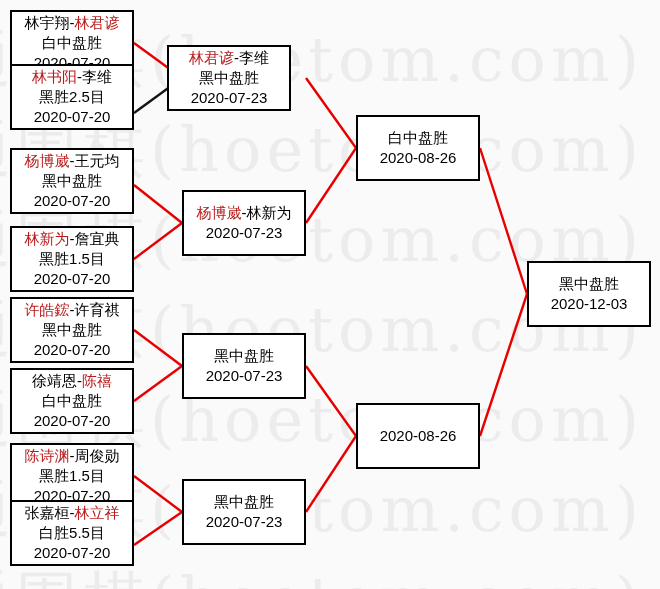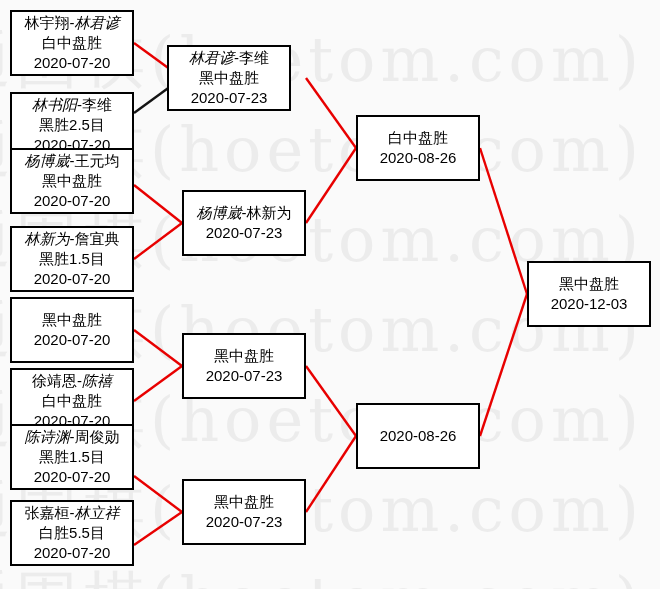--- a/index.html
+++ b/index.html
@@ -25,21 +25,21 @@
 
   
   .box{
     position:absolute;z-index:2;box-sizing:border-box;
     width:124px;height:66px;
     background:#ffffff;border:2px solid #000000;
     display:flex;flex-direction:column;justify-content:center;align-items:center;
     text-align:center;font-size:15px;line-height:20px;color:#000000;
   }
   .box .nm,.box .rs,.box .dt{width:100%;}
-  .red{color:#000000;font-style:italic;}
+  .red{color:#b91c1c;}
 </style>
 </head>
 <body>
 
 <div class="stage">
 
   <div class="wm" style="top:18px">弘通围棋(hoetom.com)</div>
   <div class="wm" style="top:108px">弘通围棋(hoetom.com)</div>
   <div class="wm" style="top:198px">弘通围棋(hoetom.com)</div>
   <div class="wm" style="top:288px">弘通围棋(hoetom.com)</div>
@@ -62,45 +62,46 @@
     <line class="r" x1="306" y1="512" x2="356" y2="436"></line>
     <line class="r" x1="480" y1="148" x2="527" y2="294"></line>
     <line class="r" x1="480" y1="436" x2="527" y2="294"></line>
   </svg>
 
   <div class="box" style="left:10px;top:10px">
     <div class="nm"><span class="">林宇翔</span><span>-</span><span class="red">林君谚</span></div>
     <div class="rs">白中盘胜</div>
     <div class="dt">2020-07-20</div>
   </div>
-  <div class="box" style="left:10px;top:92px">
+  <div class="box" style="left:10px;top:64px">
     <div class="nm"><span class="red">林书阳</span><span>-</span><span class="">李维</span></div>
     <div class="rs">黑胜2.5目</div>
     <div class="dt">2020-07-20</div>
   </div>
   <div class="box" style="left:10px;top:148px">
     <div class="nm"><span class="red">杨博崴</span><span>-</span><span class="">王元均</span></div>
     <div class="rs">黑中盘胜</div>
     <div class="dt">2020-07-20</div>
   </div>
   <div class="box" style="left:10px;top:226px">
     <div class="nm"><span class="red">林新为</span><span>-</span><span class="">詹宜典</span></div>
     <div class="rs">黑胜1.5目</div>
     <div class="dt">2020-07-20</div>
   </div>
   <div class="box" style="left:10px;top:297px">
+    <div class="nm"><span class="red">许皓鋐</span><span>-</span><span class="">许育祺</span></div>
     <div class="rs">黑中盘胜</div>
     <div class="dt">2020-07-20</div>
   </div>
   <div class="box" style="left:10px;top:368px">
     <div class="nm"><span class="">徐靖恩</span><span>-</span><span class="red">陈禧</span></div>
     <div class="rs">白中盘胜</div>
     <div class="dt">2020-07-20</div>
   </div>
-  <div class="box" style="left:10px;top:424px">
+  <div class="box" style="left:10px;top:443px">
     <div class="nm"><span class="red">陈诗渊</span><span>-</span><span class="">周俊勋</span></div>
     <div class="rs">黑胜1.5目</div>
     <div class="dt">2020-07-20</div>
   </div>
   <div class="box" style="left:10px;top:500px">
     <div class="nm"><span class="">张嘉桓</span><span>-</span><span class="red">林立祥</span></div>
     <div class="rs">白胜5.5目</div>
     <div class="dt">2020-07-20</div>
   </div>
 

